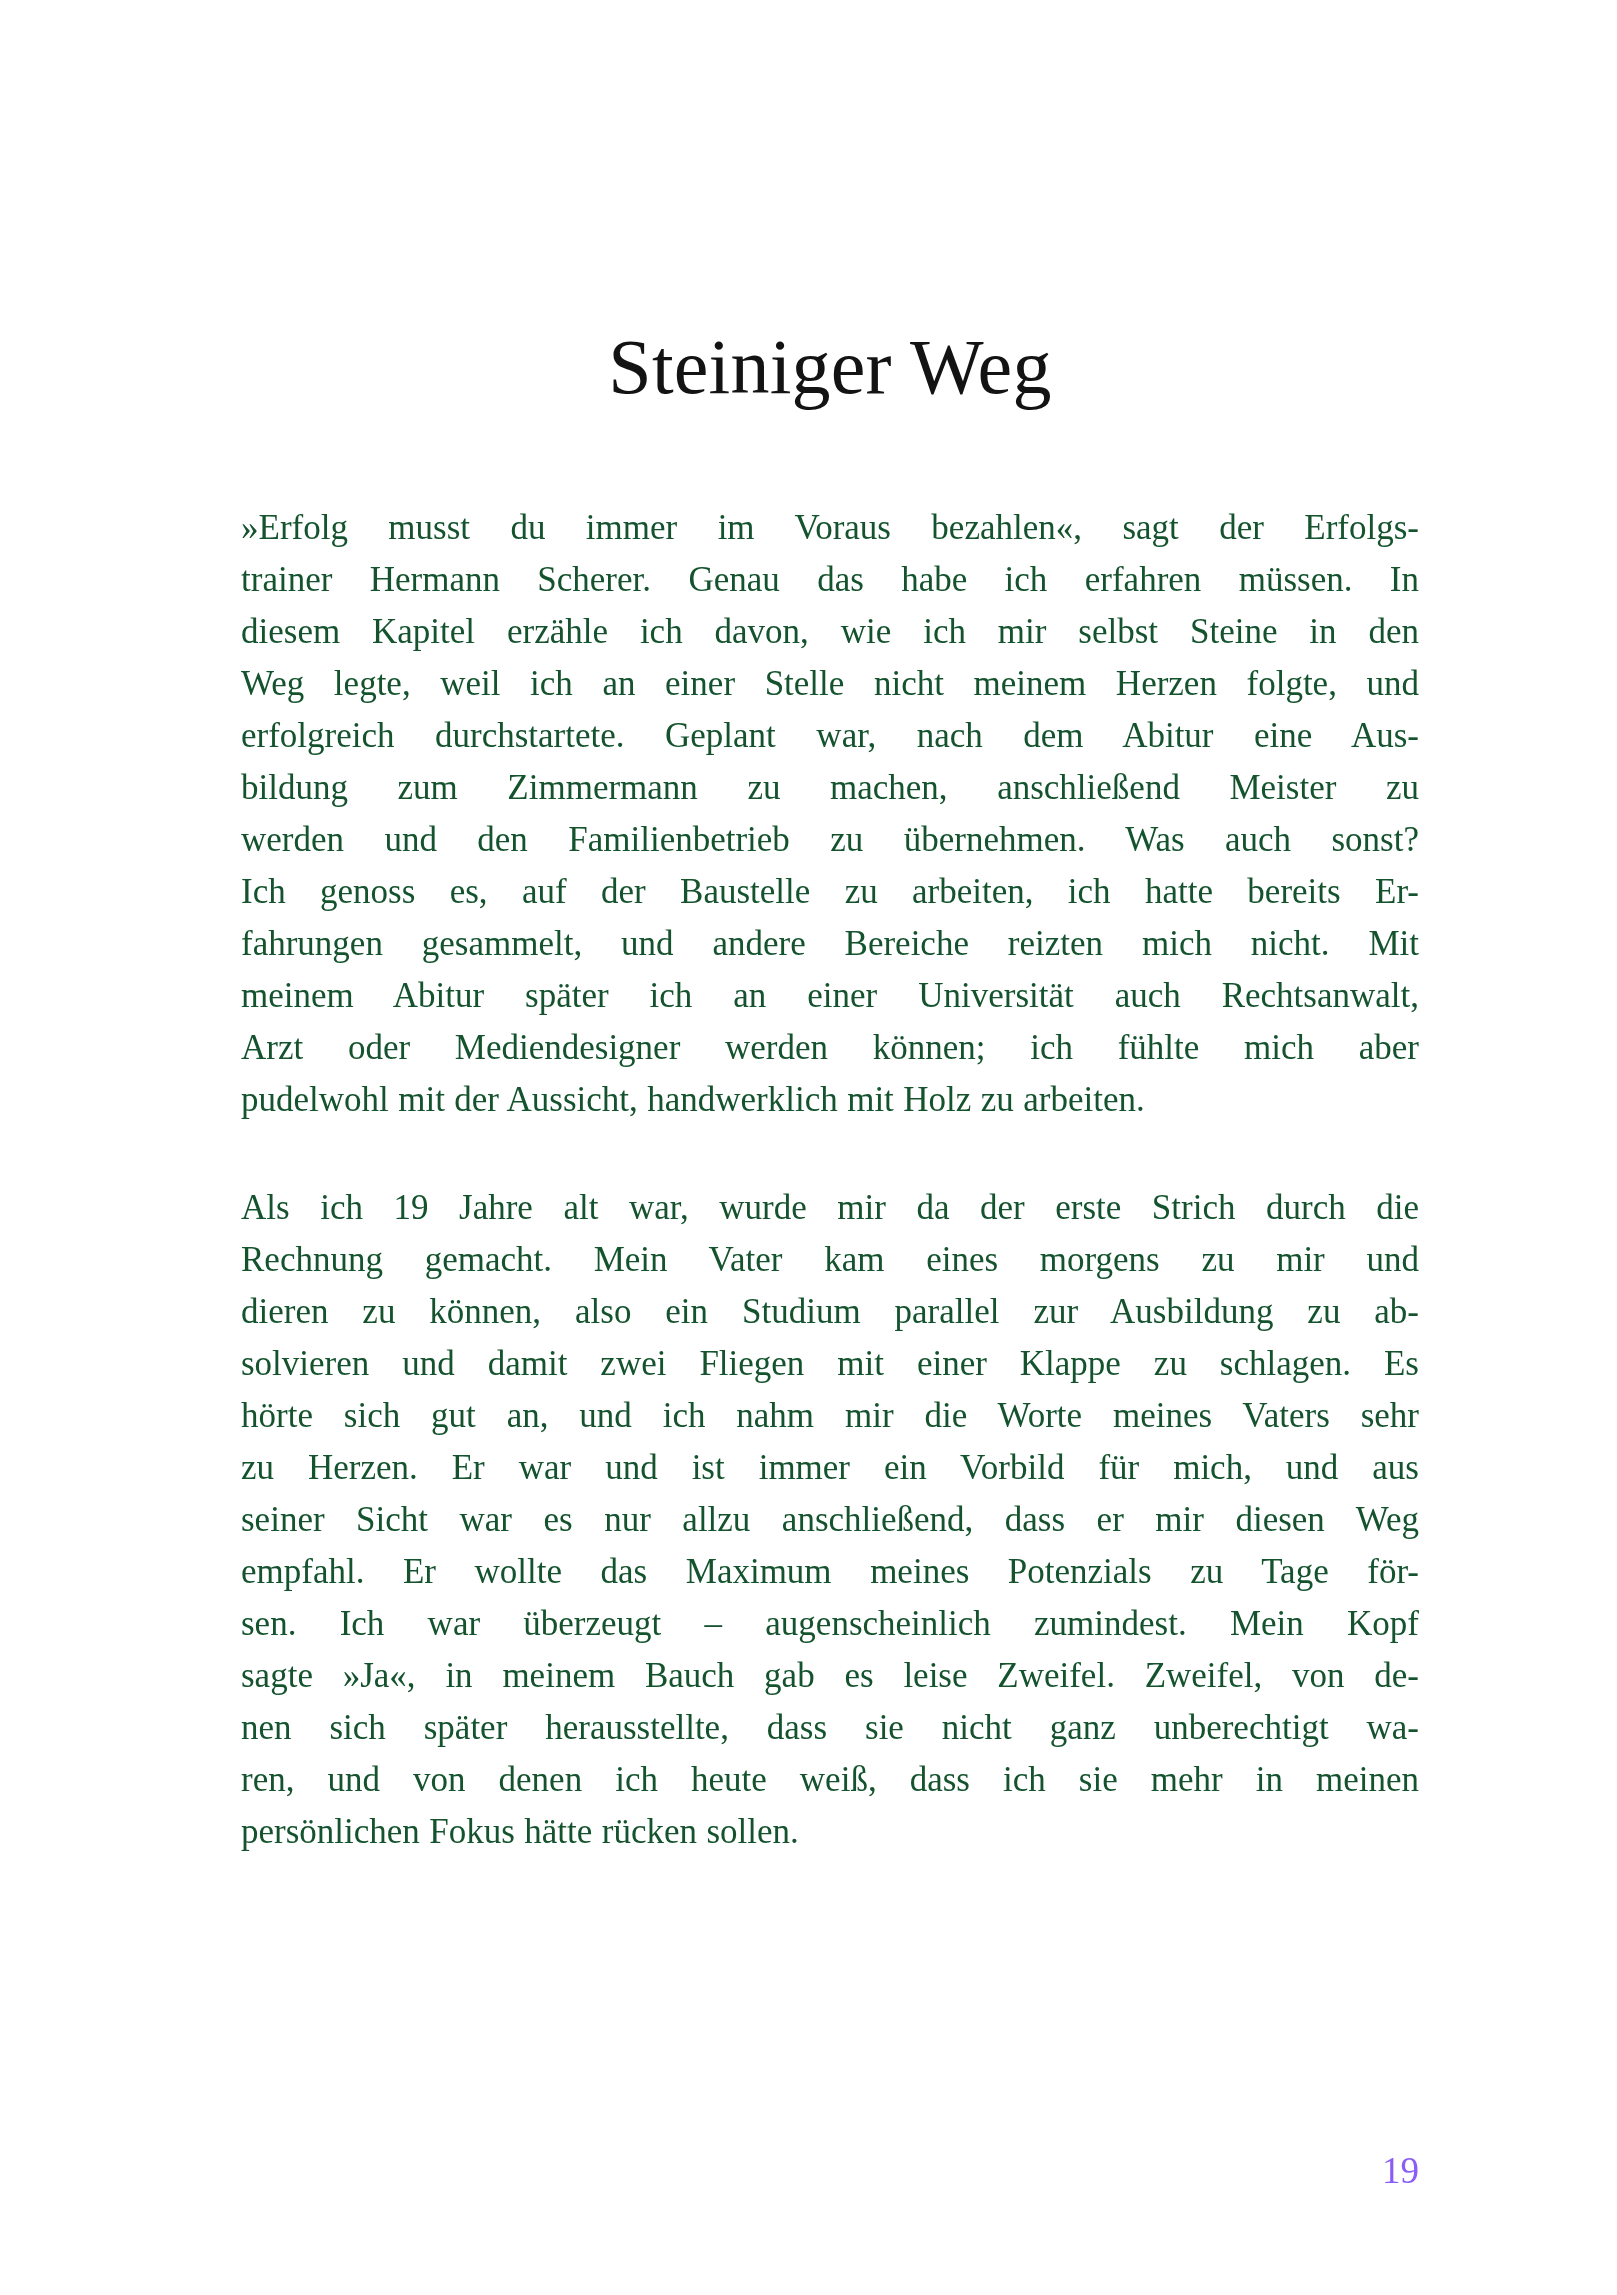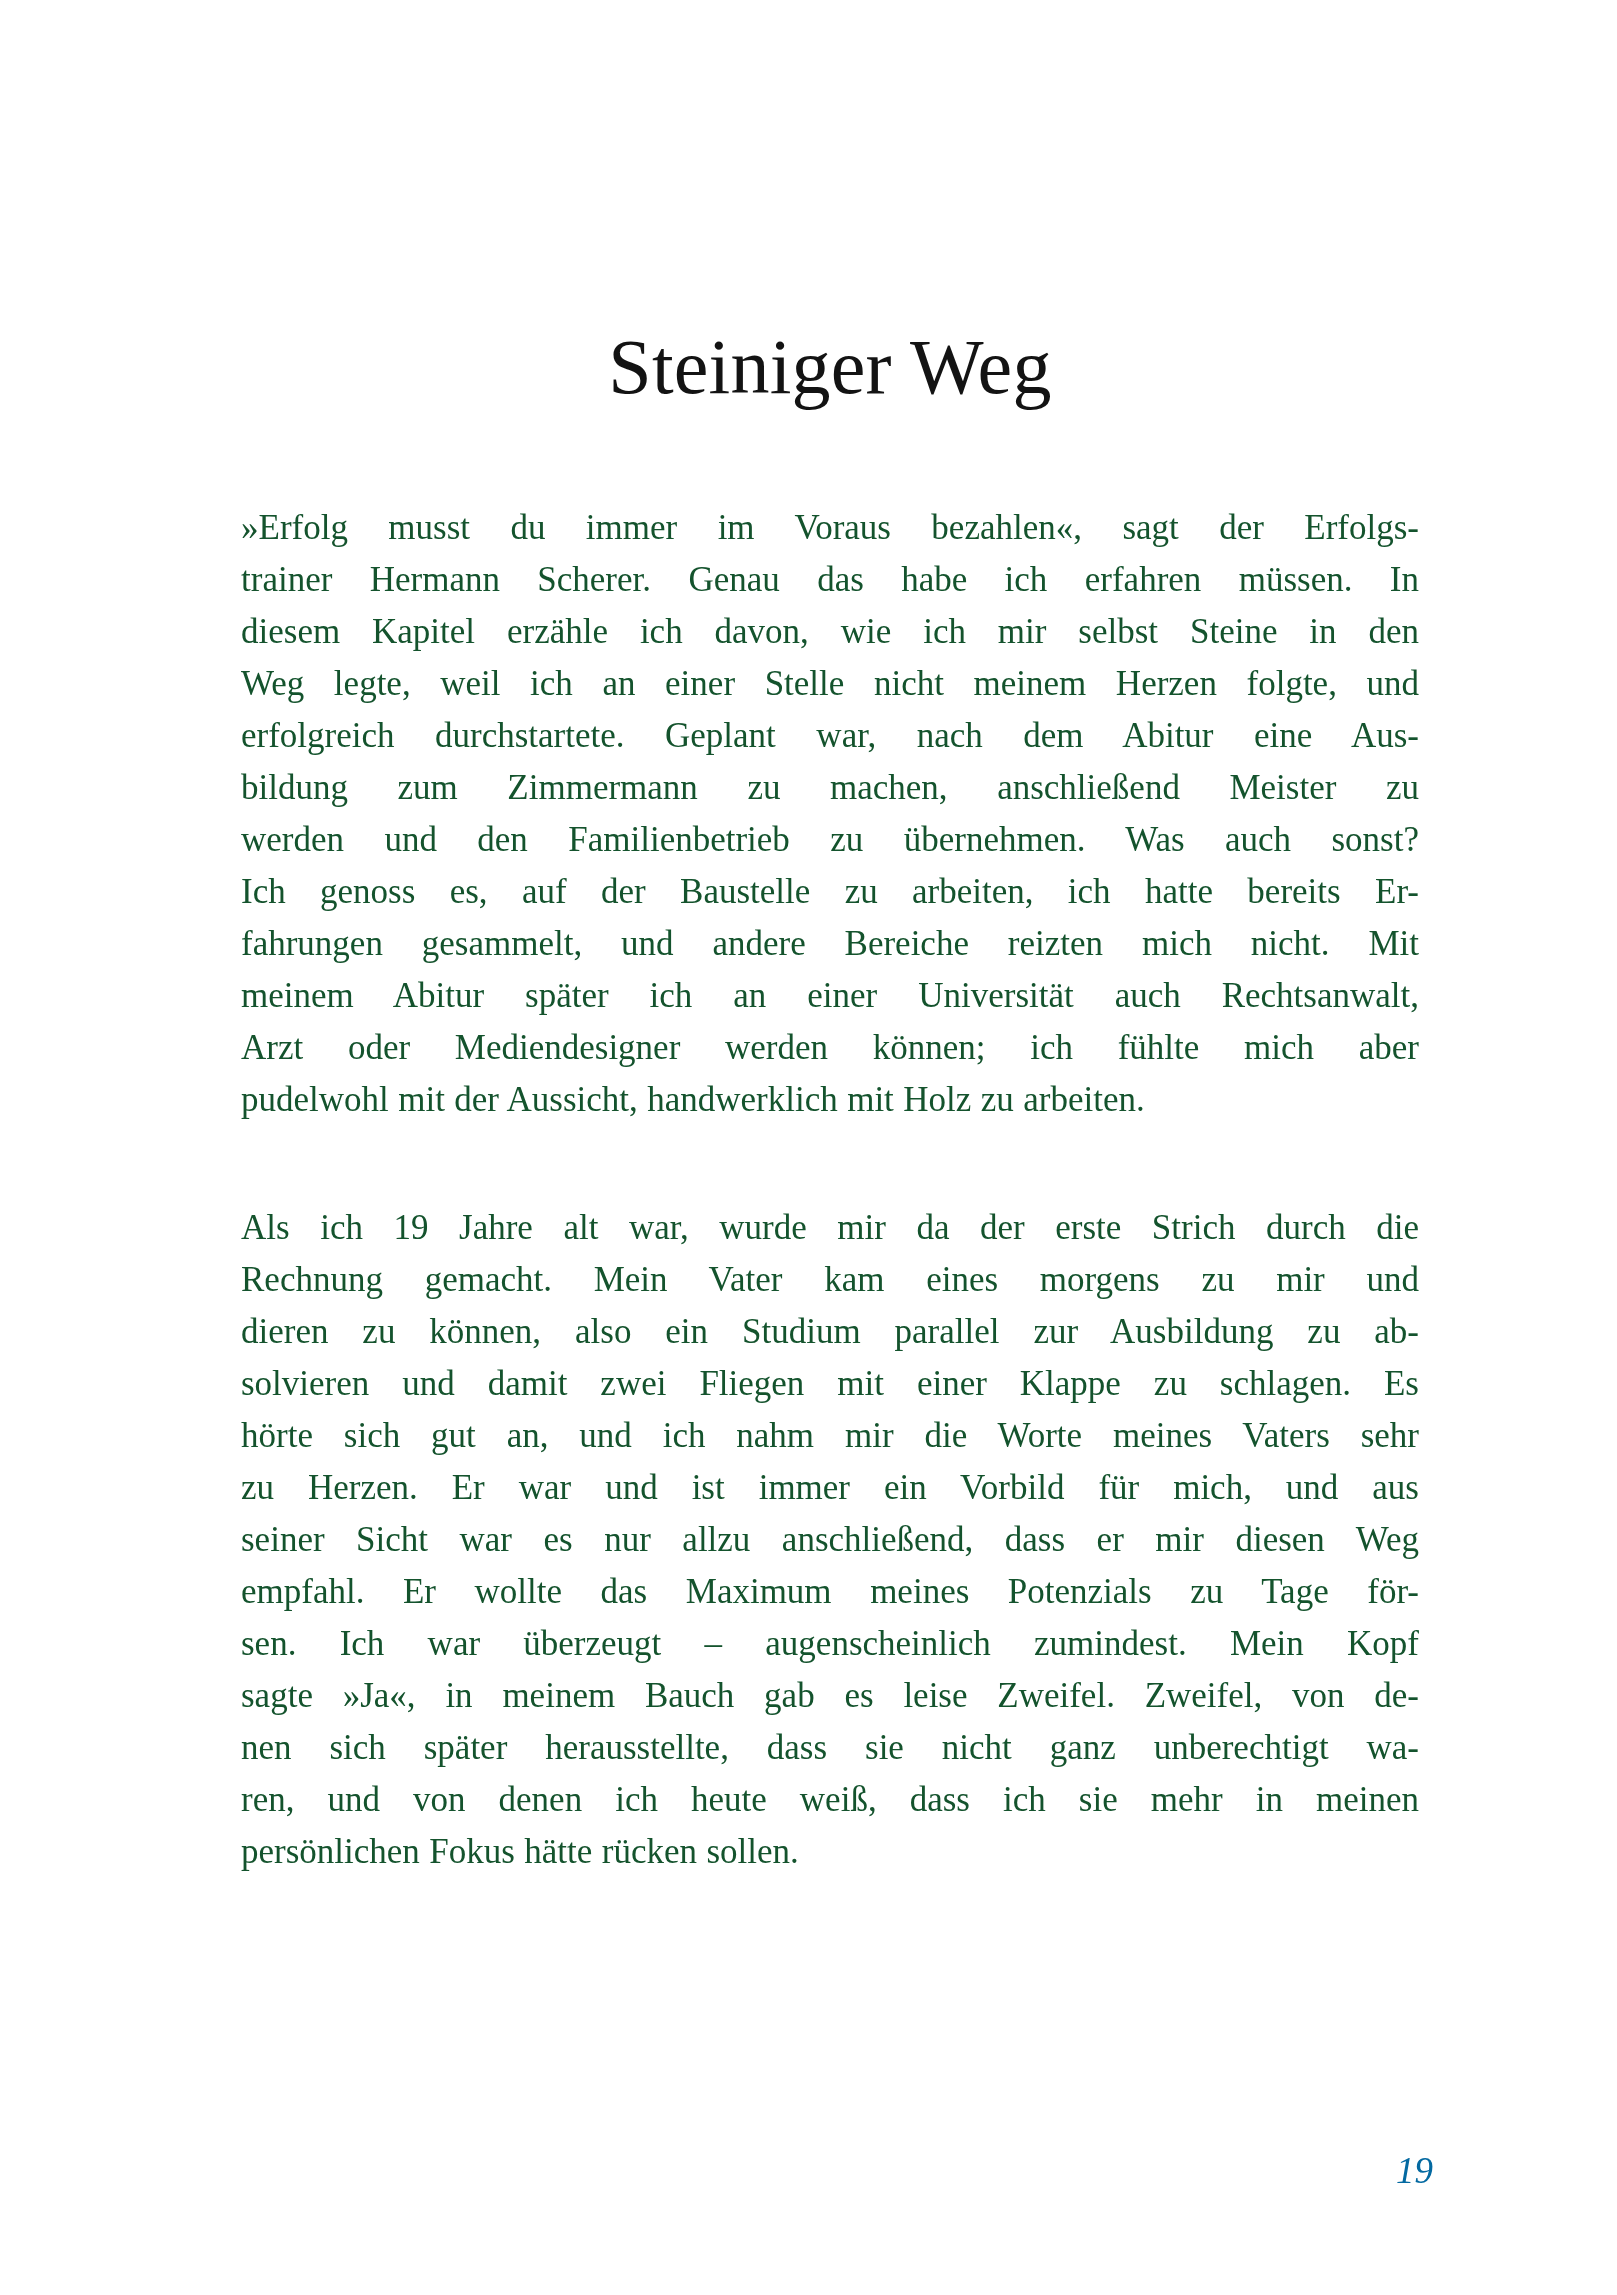--- a/index.html
+++ b/index.html
@@ -36,40 +36,39 @@
     margin-top: 90px;
     font-size: 35px;
     line-height: 52px;
     color: #14532d;
   }
   .paragraph {
     margin: 0;
     padding: 0;
   }
   .paragraph + .paragraph {
-    margin-top: 76px;
+    margin-top: 56px;
   }
   .line {
     height: 52px;
     overflow: hidden;
     text-align: justify;
     text-align-last: justify;
     word-spacing: 0.02em;
   }
   .line.last {
     text-align-last: left;
   }
   .page-number {
     position: absolute;
-    right: 185px;
+    right: 199px;
     top: 2152px;
     font-size: 37px;
     line-height: 1;
-    color: #0369a1;
-    font-style: italic;
+    color: #8b5cf6;
   }
 </style>
 </head>
 <body>
 
 <div class="page">
   <h1 class="chapter-title">Steiniger Weg</h1>
 
   <div class="text-block">
     <section class="paragraph">

